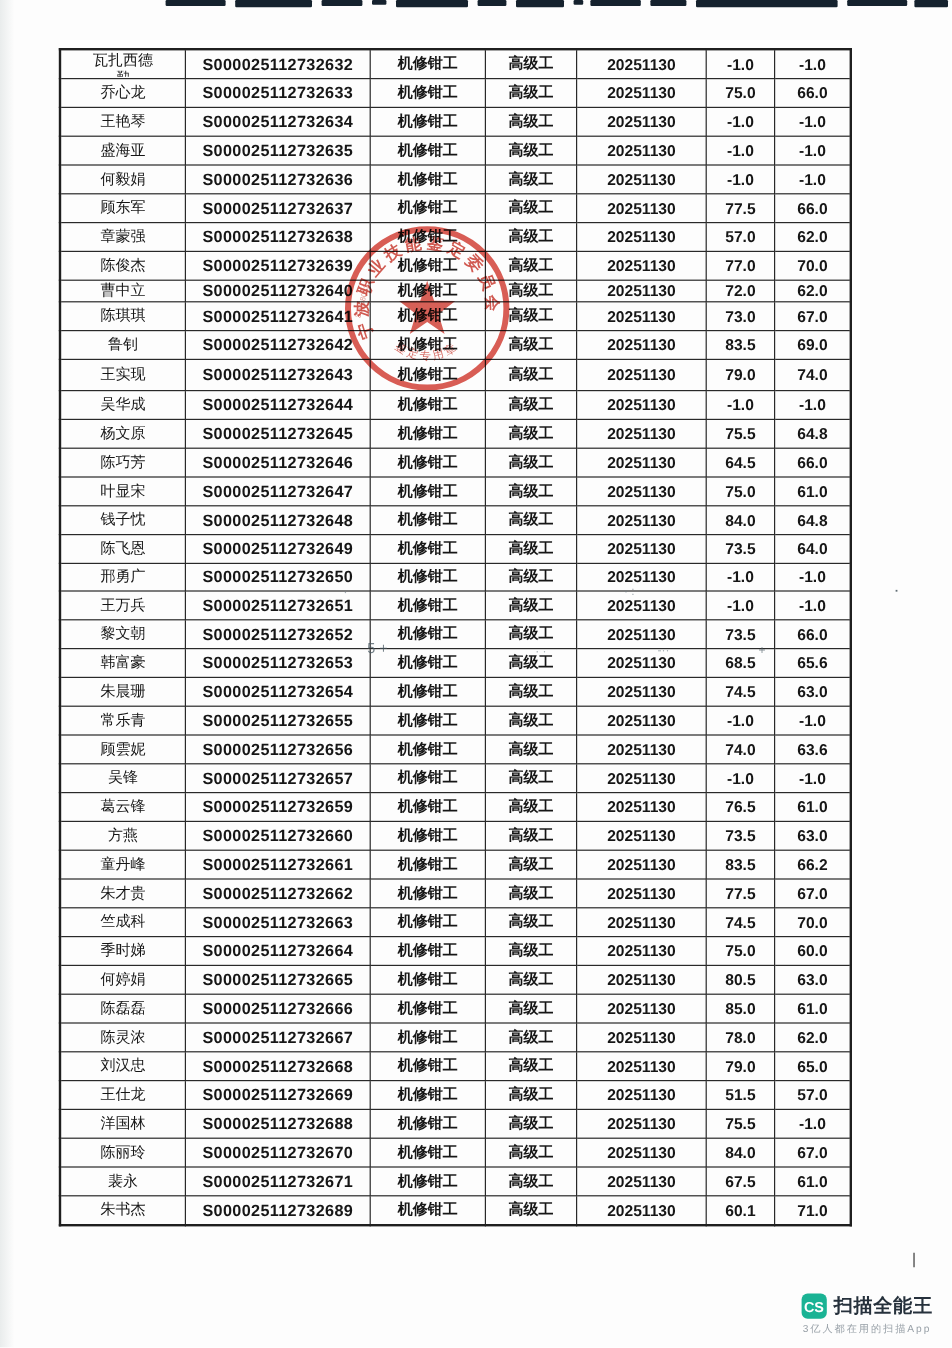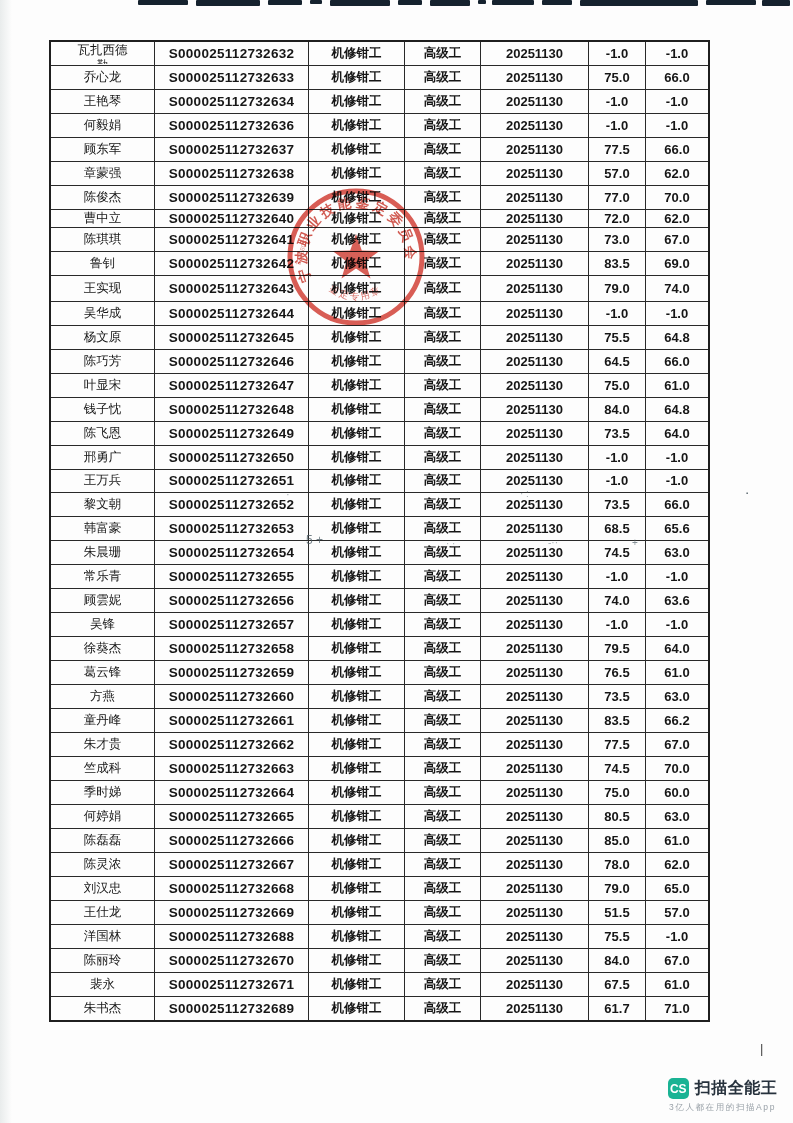--- a/index.html
+++ b/index.html
@@ -86,20 +86,29 @@
       <tr style="height: 23.381px;">
         <td class="c-name" style="width: 103px;">王艳琴</td>
         <td class="c-serial" style="width: 153px;">S000025112732634</td>
         <td class="c-job" style="width: 95px;">机修钳工</td>
         <td class="c-level" style="width: 75px;">高级工</td>
         <td class="c-date" style="width: 107px;">20251130</td>
         <td class="c-s1" style="width: 56px;">-1.0</td>
         <td class="c-s2" style="width: 62px;">-1.0</td>
       </tr>
       <tr style="height: 23.381px;">
+        <td class="c-name" style="width: 103px;">盛海亚</td>
+        <td class="c-serial" style="width: 153px;">S000025112732635</td>
+        <td class="c-job" style="width: 95px;">机修钳工</td>
+        <td class="c-level" style="width: 75px;">高级工</td>
+        <td class="c-date" style="width: 107px;">20251130</td>
+        <td class="c-s1" style="width: 56px;">-1.0</td>
+        <td class="c-s2" style="width: 62px;">-1.0</td>
+      </tr>
+      <tr style="height: 23.381px;">
         <td class="c-name" style="width: 103px;">何毅娟</td>
         <td class="c-serial" style="width: 153px;">S000025112732636</td>
         <td class="c-job" style="width: 95px;">机修钳工</td>
         <td class="c-level" style="width: 75px;">高级工</td>
         <td class="c-date" style="width: 107px;">20251130</td>
         <td class="c-s1" style="width: 56px;">-1.0</td>
         <td class="c-s2" style="width: 62px;">-1.0</td>
       </tr>
       <tr style="height: 23.381px;">
         <td class="c-name" style="width: 103px;">顾东军</td>
@@ -284,29 +293,20 @@
       <tr style="height: 23.381px;">
         <td class="c-name" style="width: 103px;">吴锋</td>
         <td class="c-serial" style="width: 153px;">S000025112732657</td>
         <td class="c-job" style="width: 95px;">机修钳工</td>
         <td class="c-level" style="width: 75px;">高级工</td>
         <td class="c-date" style="width: 107px;">20251130</td>
         <td class="c-s1" style="width: 56px;">-1.0</td>
         <td class="c-s2" style="width: 62px;">-1.0</td>
       </tr>
       <tr style="height: 23.381px;">
-        <td class="c-name" style="width: 103px;">徐葵杰</td>
-        <td class="c-serial" style="width: 153px;">S000025112732658</td>
-        <td class="c-job" style="width: 95px;">机修钳工</td>
-        <td class="c-level" style="width: 75px;">高级工</td>
-        <td class="c-date" style="width: 107px;">20251130</td>
-        <td class="c-s1" style="width: 56px;">79.5</td>
-        <td class="c-s2" style="width: 62px;">64.0</td>
-      </tr>
-      <tr style="height: 23.381px;">
         <td class="c-name" style="width: 103px;">葛云锋</td>
         <td class="c-serial" style="width: 153px;">S000025112732659</td>
         <td class="c-job" style="width: 95px;">机修钳工</td>
         <td class="c-level" style="width: 75px;">高级工</td>
         <td class="c-date" style="width: 107px;">20251130</td>
         <td class="c-s1" style="width: 56px;">76.5</td>
         <td class="c-s2" style="width: 62px;">61.0</td>
       </tr>
       <tr style="height: 23.381px;">
         <td class="c-name" style="width: 103px;">方燕</td>
@@ -424,21 +424,21 @@
         <td class="c-date" style="width: 107px;">20251130</td>
         <td class="c-s1" style="width: 56px;">67.5</td>
         <td class="c-s2" style="width: 62px;">61.0</td>
       </tr>
       <tr style="height: 23.381px;">
         <td class="c-name" style="width: 103px;">朱书杰</td>
         <td class="c-serial" style="width: 153px;">S000025112732689</td>
         <td class="c-job" style="width: 95px;">机修钳工</td>
         <td class="c-level" style="width: 75px;">高级工</td>
         <td class="c-date" style="width: 107px;">20251130</td>
-        <td class="c-s1" style="width: 56px;">61.7</td>
+        <td class="c-s1" style="width: 56px;">60.1</td>
         <td class="c-s2" style="width: 62px;">71.0</td>
       </tr>
     </tbody>
 </table>
 
 <svg class="stamp" viewBox="0 0 150 150">
   <circle cx="75" cy="75" r="66" fill="none" stroke="#d23b30" stroke-width="5" opacity="0.82"></circle>
   <path opacity="0.8" fill="#cf3a2e" d="M75 52 L80.8 68.6 L98.4 68.9 L84.4 79.6 L89.5 96.4 L75 86.4 L60.5 96.4 L65.6 79.6 L51.6 68.9 L69.2 68.6 Z"></path>
   <defs>
     <path id="arcTop" d="M 31.7 100 A 50 50 0 1 1 118.3 100" fill="none"></path>

